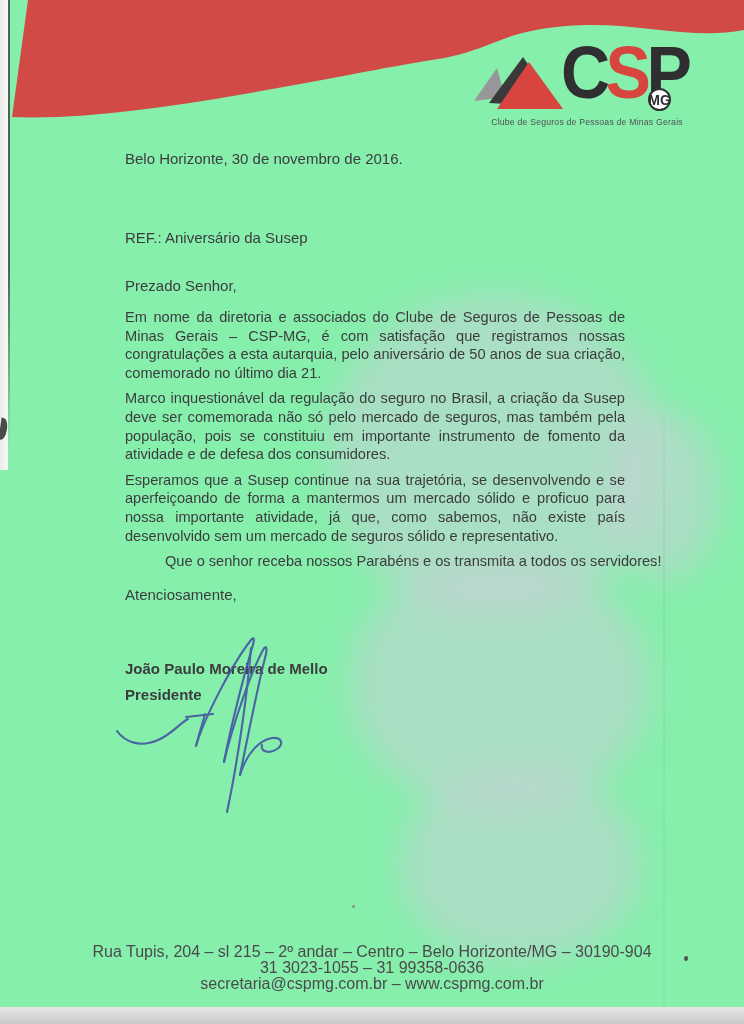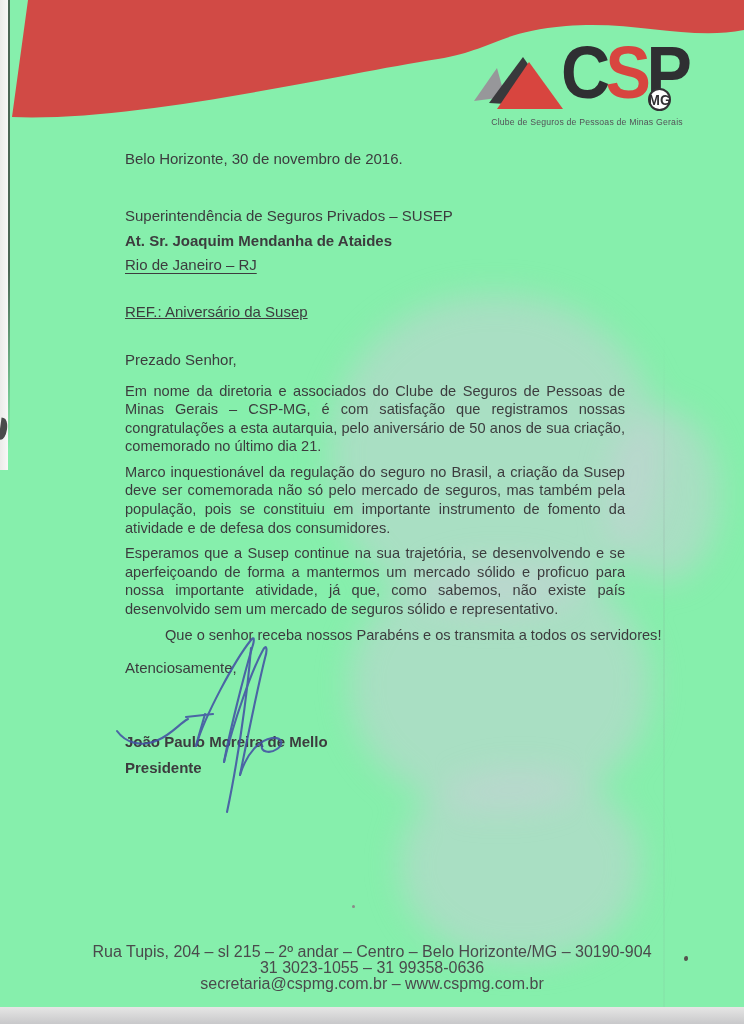--- a/index.html
+++ b/index.html
@@ -41,21 +41,21 @@
   .wb2 { left:350px; top:560px; width:300px; height:250px; }
   .wb3 { left:400px; top:770px; width:240px; height:190px; }
   .wb4 { left:608px; top:410px; width:110px; height:170px; }
 
   
   .content { position:absolute; left:125px; top:149px; width:500px; font-size:15px; }
   .date-line { line-height:19px; }
   .recipient { margin-top:36px; line-height:24.5px; }
   .recipient .attention { font-weight:bold; }
   .recipient .city { text-decoration:underline; text-underline-offset:3px; }
-  .ref-line { margin-top:25px;text-decoration:underline; }
+  .ref-line { margin-top:61px; }
   .salutation { margin-top:31px; }
   .paragraph {
     margin-top:7px; text-align:justify;
     font-size:14.6px; line-height:18.6px;
   }
   .paragraph.first { margin-top:14px; }
   .paragraph.oneline { white-space:nowrap; text-align:left;margin-left:40px; }
   .closing { margin-top:15px; }
   .signer-name { margin-top:57px; font-weight:bold; }
   .signer-title { margin-top:9px; font-weight:bold; }
@@ -106,25 +106,20 @@
     <polygon points="523,57 558,107 489,103" fill="#39393c"></polygon>
     <polygon points="529,62 563,109 497,109" fill="#d8453f"></polygon>
   </svg>
   <div class="logo-acronym"><span class="dark">C</span><span class="red">S</span><span class="dark">P</span></div>
   <div class="mg-badge">MG</div>
   <div class="logo-tagline">Clube de Seguros de Pessoas de Minas Gerais</div>
 
   <div class="content">
     <div class="date-line">Belo Horizonte, 30 de novembro de 2016.</div>
 
-    <div class="recipient">
-      <div class="org">Superintendência de Seguros Privados – SUSEP</div>
-      <div class="attention">At. Sr. Joaquim Mendanha de Ataides</div>
-      <div class="city">Rio de Janeiro – RJ</div>
-    </div>
 
     <div class="ref-line">REF.: Aniversário da Susep</div>
 
     <div class="salutation">Prezado Senhor,</div>
 
     <p class="paragraph first">Em nome da diretoria e associados do Clube de Seguros de Pessoas de Minas Gerais – CSP-MG, é com satisfação que registramos nossas congratulações a esta autarquia, pelo aniversário de 50 anos de sua criação, comemorado no último dia 21.</p>
     <p class="paragraph">Marco inquestionável da regulação do seguro no Brasil, a criação da Susep deve ser comemorada não só pelo mercado de seguros, mas também pela população, pois se constituiu em importante instrumento de fomento da atividade e de defesa dos consumidores.</p>
     <p class="paragraph">Esperamos que a Susep continue na sua trajetória, se desenvolvendo e se aperfeiçoando de forma a mantermos um mercado sólido e proficuo para nossa importante atividade, já que, como sabemos, não existe país desenvolvido sem um mercado de seguros sólido e representativo.</p>
     <p class="paragraph oneline">Que o senhor receba nossos Parabéns e os transmita a todos os servidores!</p>
 

